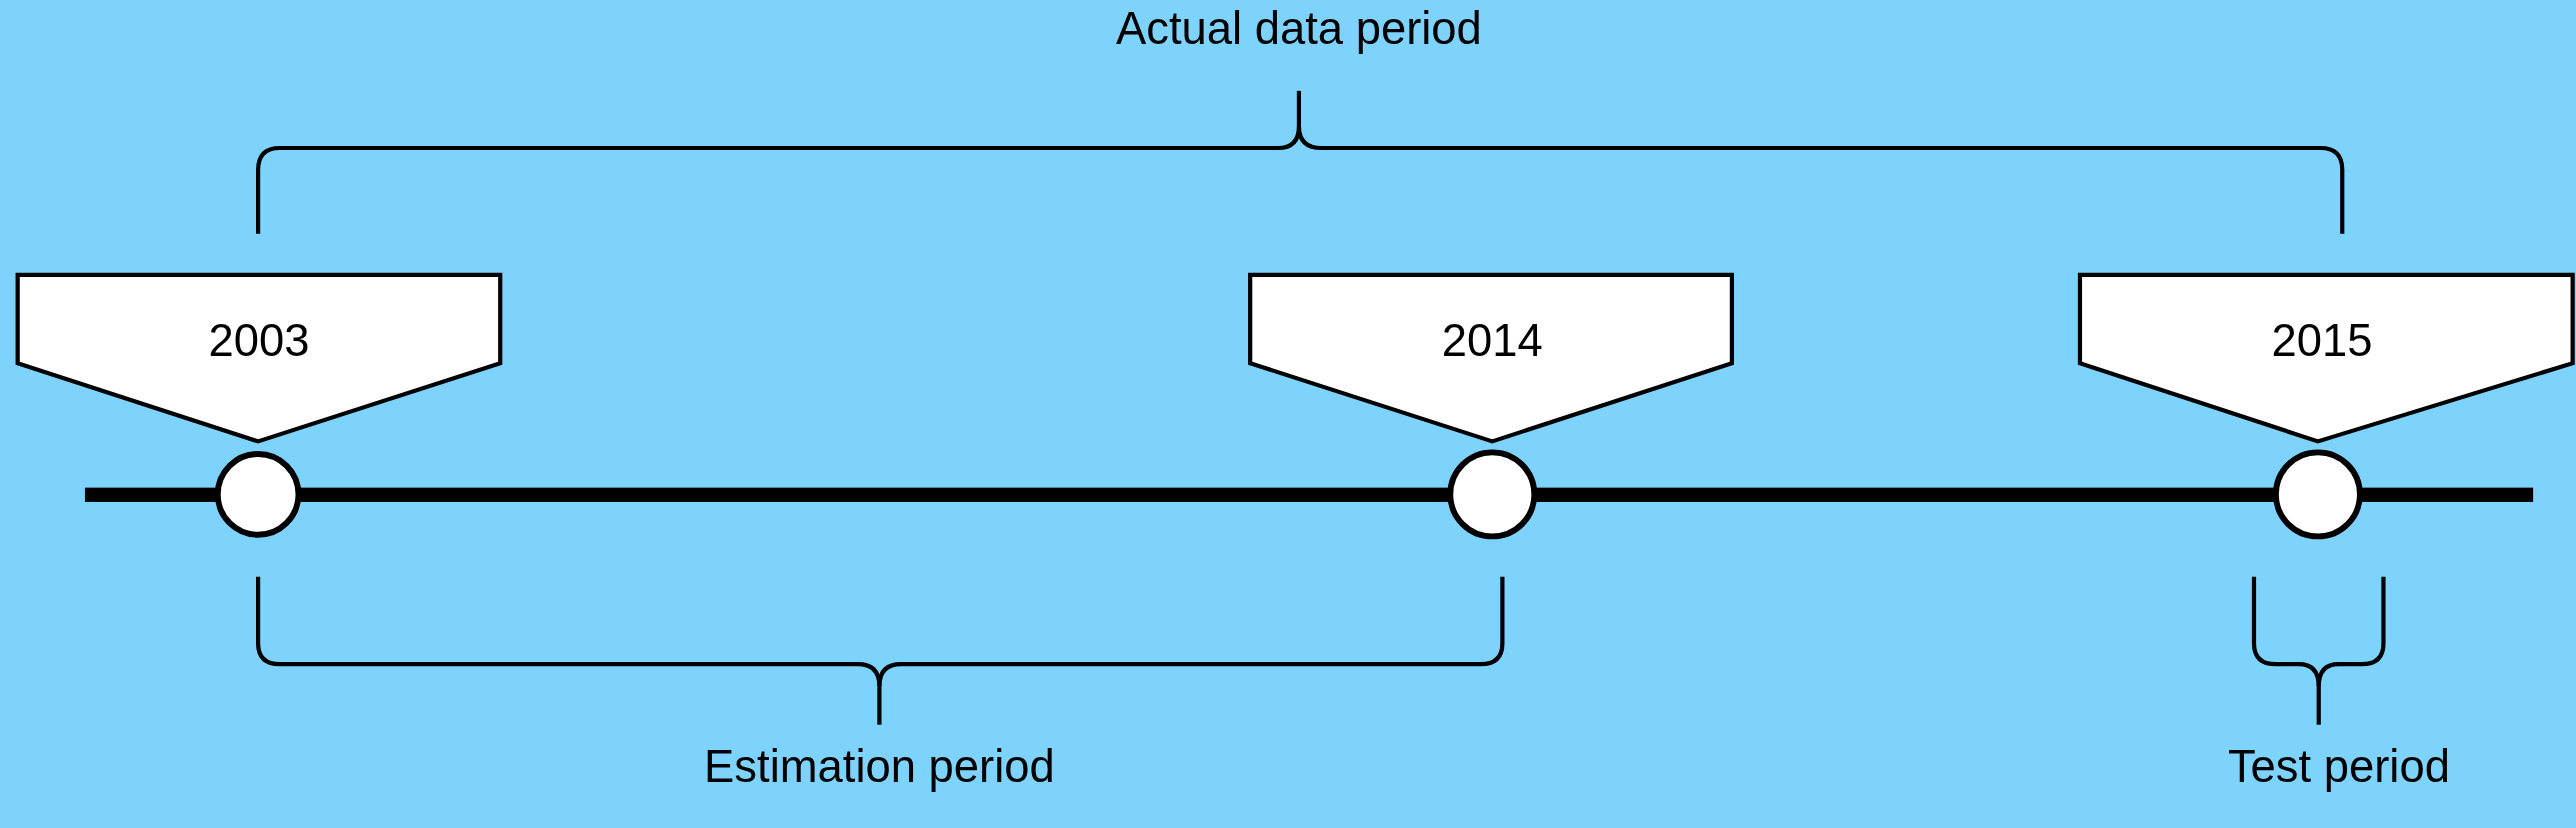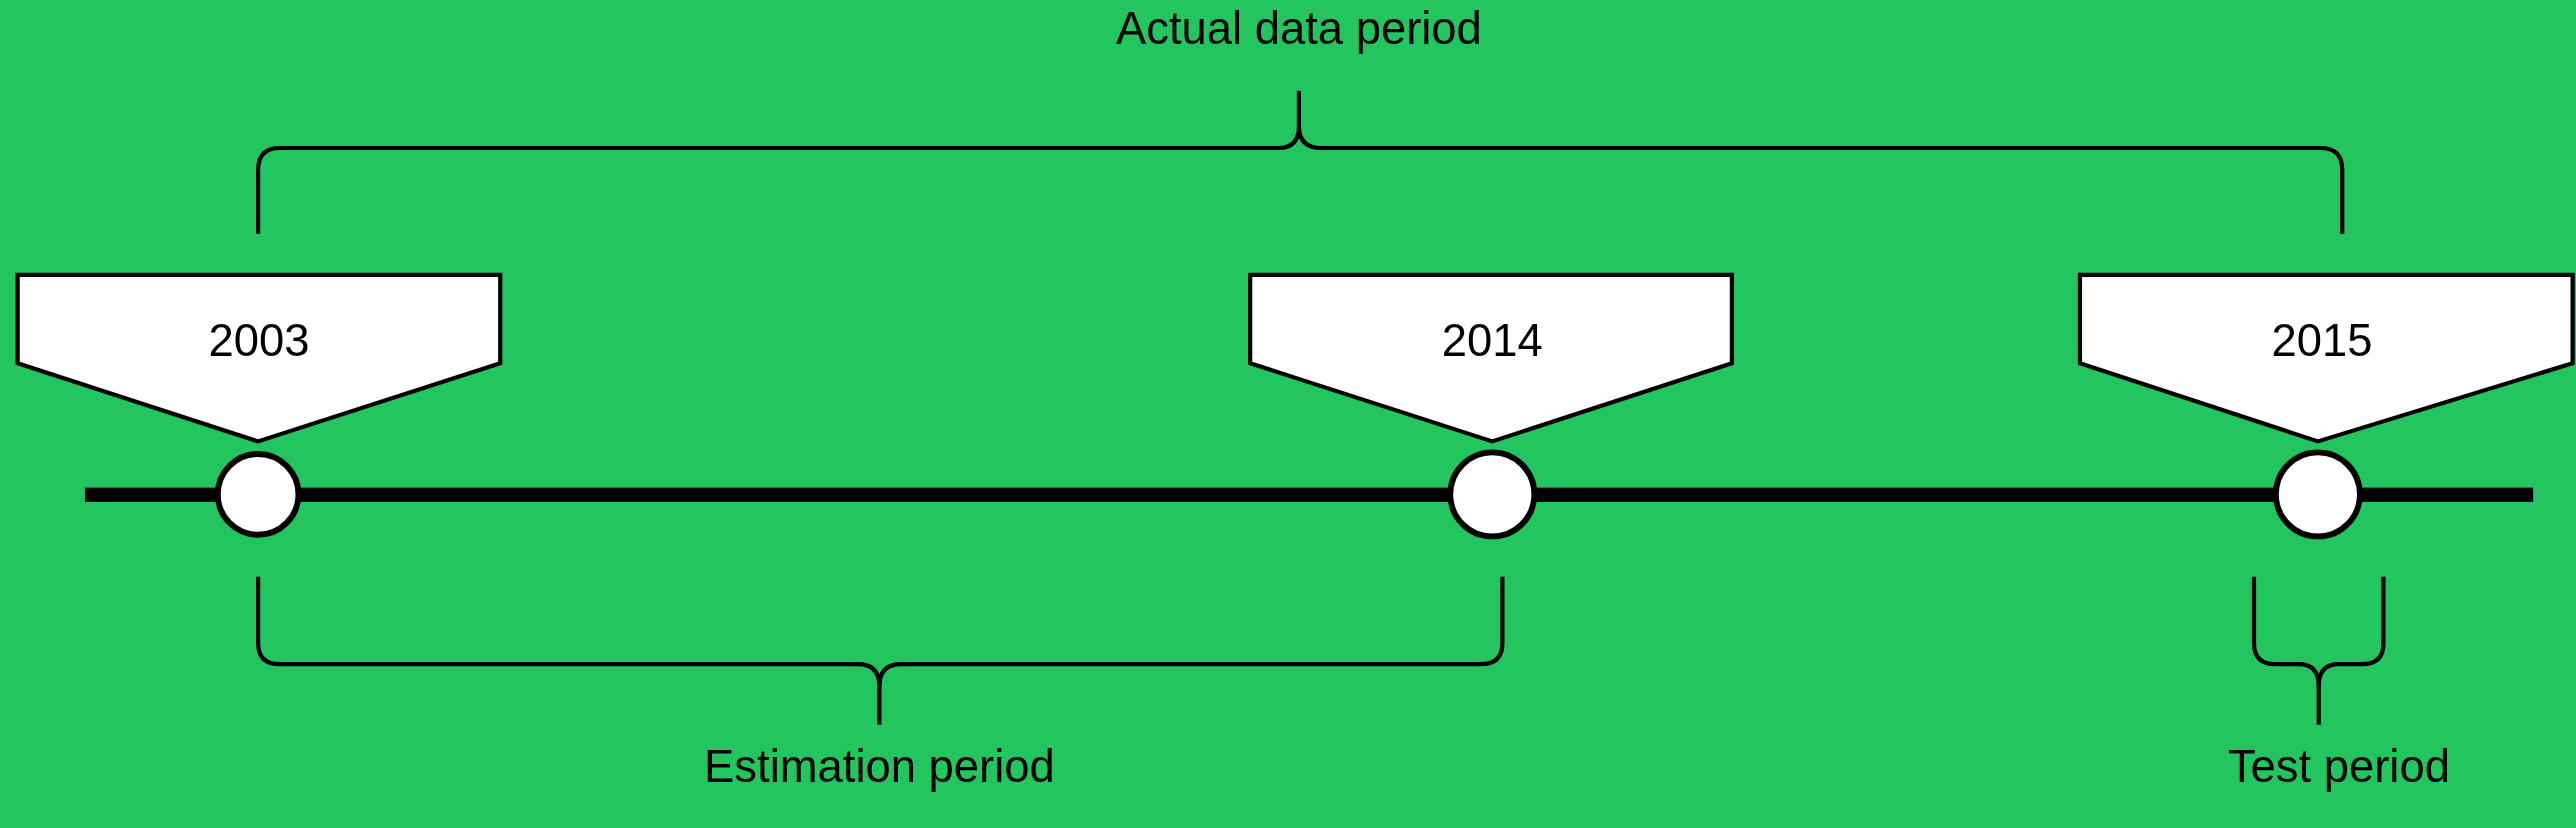--- a/index.html
+++ b/index.html
@@ -7,21 +7,21 @@
     padding: 0;
     background: #ffffff;
   }
   body {
     font-family: "Liberation Sans", sans-serif;
   }
   #diagram-root {
     position: relative;
     width: 2576px;
     height: 829px;
-    background: #22c55e;
+    background: #7dd3fc;
     overflow: hidden;
   }
   #timeline-svg {
     position: absolute;
     top: 0;
     left: 0;
     width: 2576px;
     height: 829px;
     display: block;
   }

